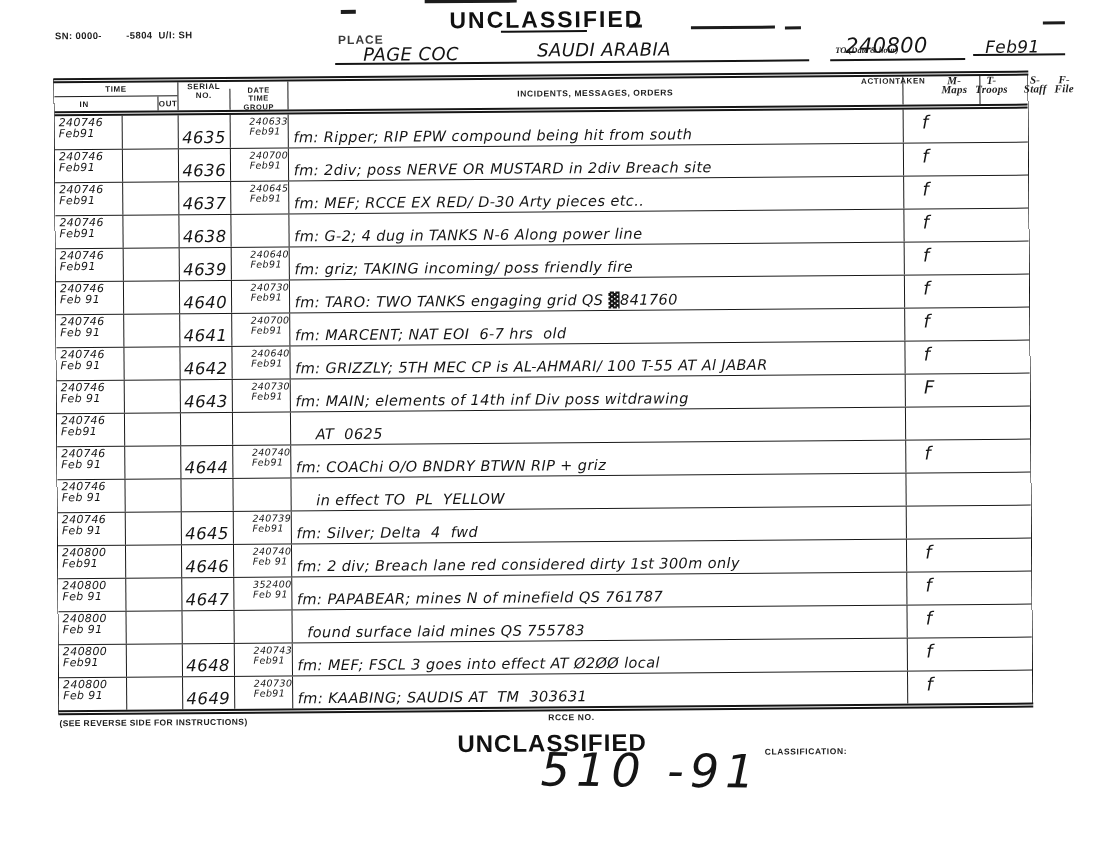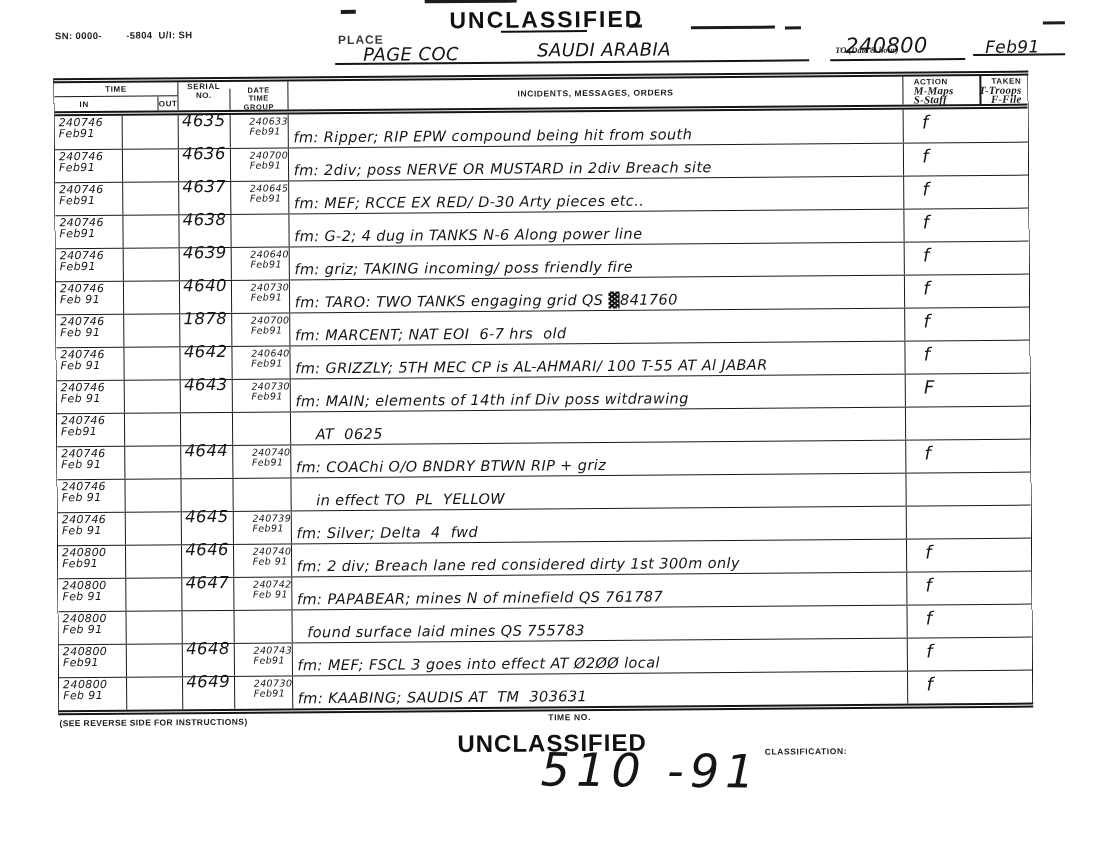--- a/index.html
+++ b/index.html
@@ -35,33 +35,33 @@
   .th{box-sizing:border-box;font-size:8px;font-weight:bold;text-align:center;letter-spacing:.6px;color:#1d1d1d;}
   .th + .th{border-left:1.6px solid #161616;}
   .th.timegrp{width:123px;display:flex;flex-direction:column;}
   .time-top{height:13px;border-bottom:1.4px solid #161616;display:flex;align-items:center;justify-content:center;}
   .inout{flex:1;display:flex;}
   .th-in{width:67px;display:flex;align-items:center;justify-content:center;box-sizing:border-box;}
   .th-out{flex:1;border-left:1.4px solid #161616;display:flex;align-items:center;justify-content:center;box-sizing:border-box;margin-left:44px;}
   .th.ser{width:52px;display:flex;flex-direction:column;justify-content:flex-start;line-height:9px;}
   .th.dtg{width:58px;display:flex;flex-direction:column;justify-content:center;line-height:8.5px;font-size:7.5px;margin-top:7px;}
   .th.msg{width:617px;display:flex;align-items:center;justify-content:center;font-size:8.5px;}
-  .th.act{width:125px;display:flex;flex-direction:column;justify-content:center;position:relative;line-height:9px;}
+  .th.act{width:125px;display:flex;flex-direction:row;justify-content:center;position:relative;line-height:9px;}
   .act-row{display:flex;justify-content:space-between;padding:0 6px 0 10px;}
   .act-it{font-family:Liberation Serif, serif;font-style:italic;font-size:11px;letter-spacing:.2px;gap:8px;}
   .th.act::after{content:"";position:absolute;left:76px;top:0;bottom:0;width:1.4px;background:#161616;}
   .tbody{display:block;}
   .trow{display:flex;height:33px;box-sizing:border-box;}
   .trow + .trow{border-top:1.5px solid #1a1a1a;}
   .c{box-sizing:border-box;overflow:visible;}
   .c + .c{border-left:1.5px solid #1a1a1a;}
   .c.in{width:67px;font-size:11px;line-height:10.5px;padding:2px 0 0 4px;}
   .c.in span{display:block;white-space:nowrap;}
   .c.out{width:56px;}
-  .c.ser{width:52px;display:flex;align-items:flex-end;justify-content:center;font-size:16.5px;padding-bottom:18px;}
+  .c.ser{width:52px;display:flex;align-items:flex-end;justify-content:center;font-size:16.5px;padding-bottom:1px;}
   .c.dtg{width:58px;font-size:9.5px;line-height:9.5px;padding:2px 0 0 19px;}
   .c.dtg span{display:block;white-space:nowrap;}
   .c.msg{width:617px;display:flex;align-items:flex-end;font-size:14.5px;padding:0 0 2px 5px;white-space:pre;}
   .c.act{width:125px;display:flex;align-items:flex-start;font-size:18px;padding:2px 0 0 18px;}
   
   .instructions{top:716px;left:57px;font-size:8.5px;font-weight:bold;letter-spacing:.4px;}
   .pageno-label{top:714px;left:546px;font-size:8.5px;font-weight:bold;letter-spacing:.6px;}
   .class-label{top:711px;left:762px;font-size:8.5px;font-weight:bold;letter-spacing:.6px;margin-top:39px;}
   .bottom-title{top:731px;left:0;width:1099px;text-align:center;font-weight:bold;font-size:24px;letter-spacing:1px;color:#111;}
   .page-number{top:746px;left:538px;font-size:46px;letter-spacing:6px;transform:rotate(1deg);}
@@ -206,21 +206,21 @@
           </div>
           <div class="c msg hand">fm: TARO: TWO TANKS engaging grid QS ▓841760</div>
           <div class="c act hand">f</div>
         </div>
         <div class="trow">
           <div class="c in hand">
             <span>240746</span>
             <span>Feb 91</span>
           </div>
           <div class="c out hand"></div>
-          <div class="c ser hand">1878</div>
+          <div class="c ser hand">4641</div>
           <div class="c dtg hand">
             <span>240700</span>
             <span>Feb91</span>
           </div>
           <div class="c msg hand">fm: MARCENT; NAT EOI  6-7 hrs  old</div>
           <div class="c act hand">f</div>
         </div>
         <div class="trow">
           <div class="c in hand">
             <span>240746</span>
@@ -314,21 +314,21 @@
           <div class="c act hand">f</div>
         </div>
         <div class="trow">
           <div class="c in hand">
             <span>240800</span>
             <span>Feb 91</span>
           </div>
           <div class="c out hand"></div>
           <div class="c ser hand">4647</div>
           <div class="c dtg hand">
-            <span>240742</span>
+            <span>352400</span>
             <span>Feb 91</span>
           </div>
           <div class="c msg hand">fm: PAPABEAR; mines N of minefield QS 761787</div>
           <div class="c act hand">f</div>
         </div>
         <div class="trow">
           <div class="c in hand">
             <span>240800</span>
             <span>Feb 91</span>
           </div>
@@ -363,18 +363,18 @@
             <span>240730</span>
             <span>Feb91</span>
           </div>
           <div class="c msg hand">fm: KAABING; SAUDIS AT  TM  303631</div>
           <div class="c act hand">f</div>
         </div>
       </div>
   </div>
 
   <div class="abs instructions printed">(SEE REVERSE SIDE FOR INSTRUCTIONS)</div>
-  <div class="abs pageno-label printed">TIME NO.</div>
+  <div class="abs pageno-label printed">RCCE NO.</div>
   <div class="abs class-label printed">CLASSIFICATION:</div>
   <div class="abs bottom-title">UNCLASSIFIED</div>
   <div class="abs page-number hand">510 -91</div>
 
 </div>
 
 </body></html>

